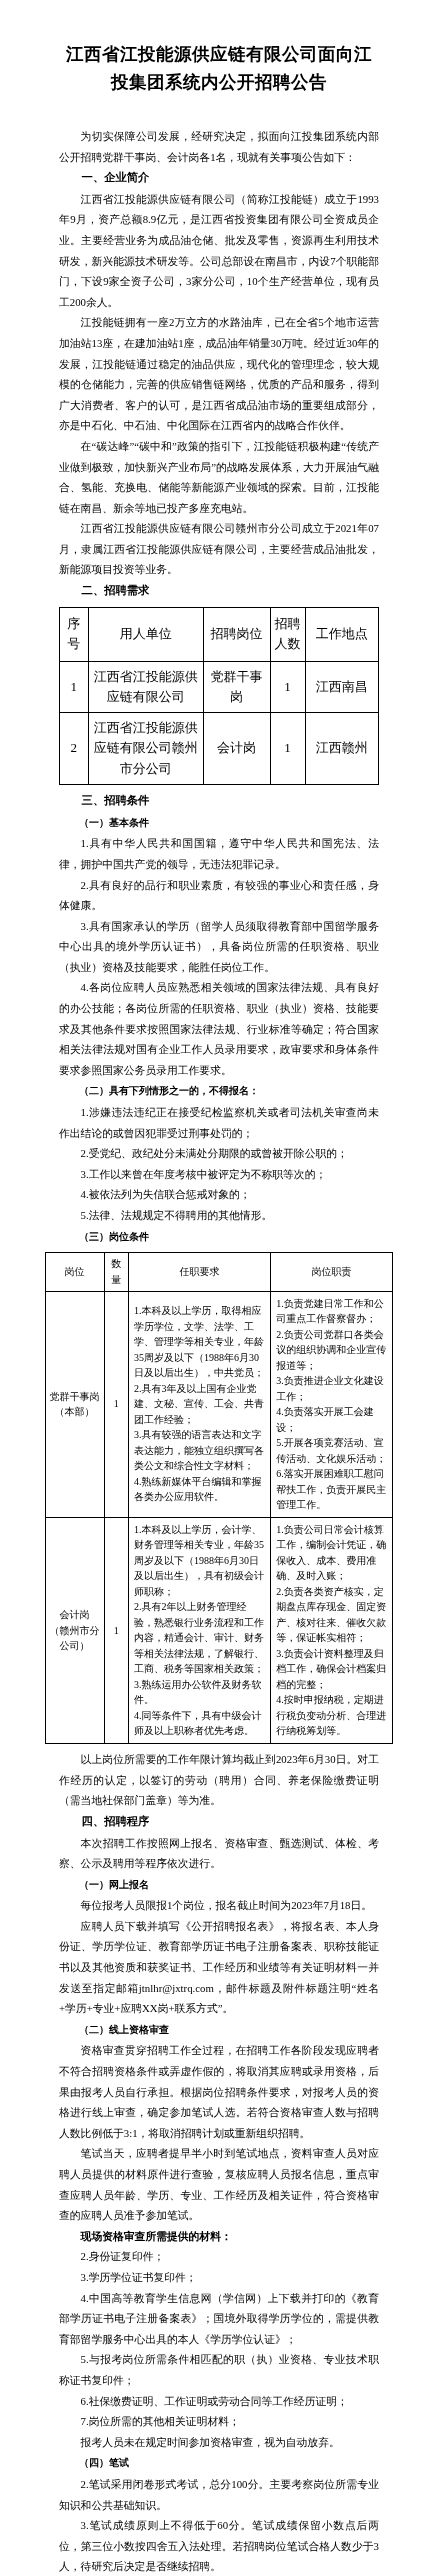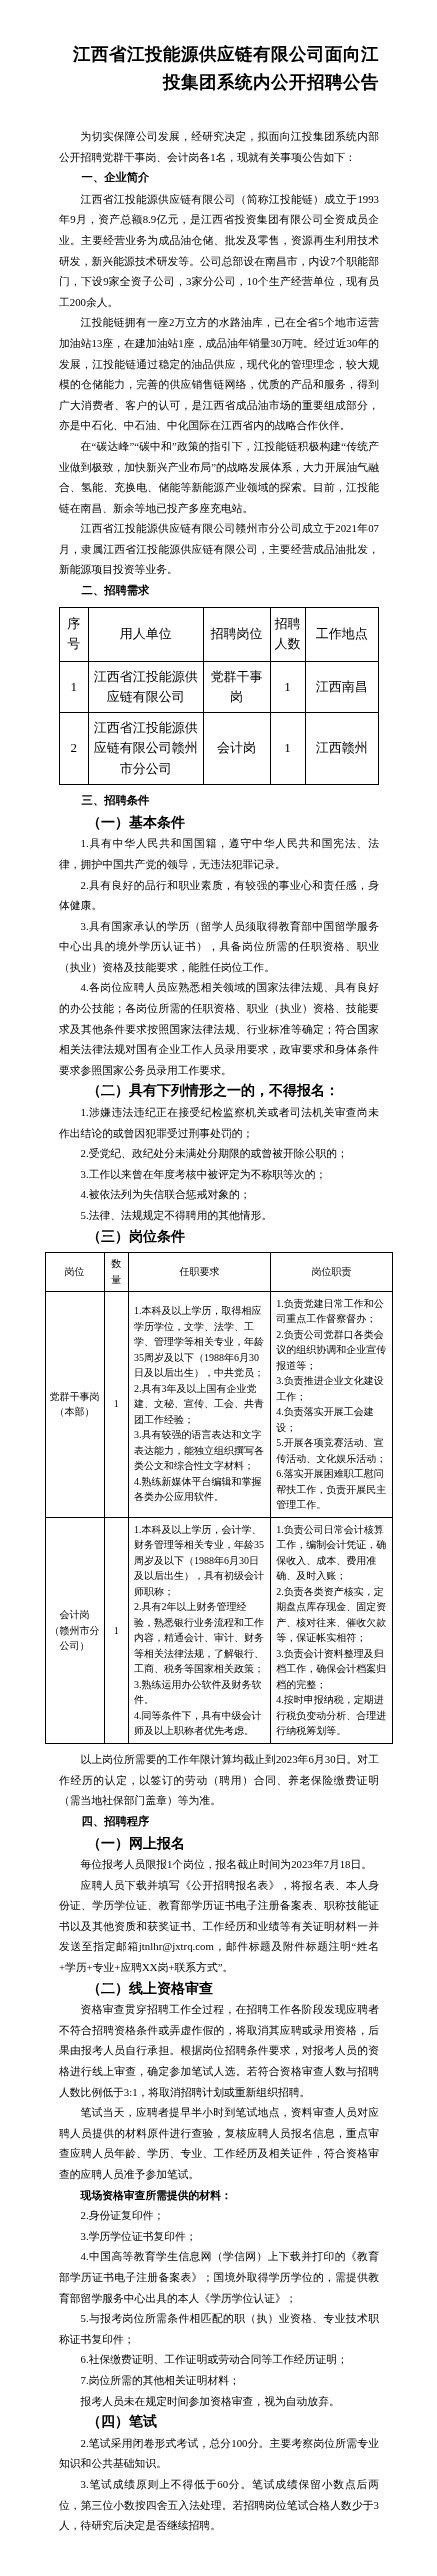--- a/index.html
+++ b/index.html
@@ -18,42 +18,42 @@
     color: #000000;
     font-family: "Liberation Serif", "DejaVu Serif", serif;
   }
   .title {
     max-width: 326px;
     margin: 0 auto 30px auto;
     font-family: "Liberation Sans", "DejaVu Sans", sans-serif;
     font-weight: 700;
     font-size: 17.5px;
     line-height: 1.6;
-    text-align: right;
+    text-align: center;
     letter-spacing: 0.5px;
   }
   .para {
     margin: 0;
     font-size: 10.8px;
     line-height: 20.6px;
     text-align: justify;
     text-indent: 2em;
   }
   .h-major {
     margin: 0;
     font-family: Liberation Sans, sans-serif;
     font-weight: 700;
     font-size: 11.3px;
     line-height: 21.6px;
     text-indent: 2em;
   }
   .h-minor {
     margin: 0;
     font-weight: 700;
-    font-size: 14px;
+    font-size: 10px;
     line-height: 21.6px;
     text-indent: 2em;
   }
   .bold { font-weight: 700; }
   table {
     border-collapse: collapse;
     table-layout: fixed;
     margin: 5.2px 0 5.2px 0;
     width: 100%;
     font-size: 13px;
@@ -203,20 +203,21 @@
 2.负责各类资产核实，定期盘点库存现金、固定资产、核对往来、催收欠款等，保证帐实相符；
 3.负责会计资料整理及归档工作，确保会计档案归档的完整；
 4.按时申报纳税，定期进行税负变动分析、合理进行纳税筹划等。</td>
       </tr>
     </tbody>
   </table>
 
   <p class="para">以上岗位所需要的工作年限计算均截止到2023年6月30日。对工作经历的认定，以签订的劳动（聘用）合同、养老保险缴费证明（需当地社保部门盖章）等为准。</p>
 
   <h2 class="h-major">四、招聘程序</h2>
+  <p class="para">本次招聘工作按照网上报名、资格审查、甄选测试、体检、考察、公示及聘用等程序依次进行。</p>
 
   <h3 class="h-minor">（一）网上报名</h3>
   <p class="para">每位报考人员限报1个岗位，报名截止时间为2023年7月18日。</p>
   <p class="para">应聘人员下载并填写《公开招聘报名表》，将报名表、本人身份证、学历学位证、教育部学历证书电子注册备案表、职称技能证书以及其他资质和获奖证书、工作经历和业绩等有关证明材料一并发送至指定邮箱jtnlhr@jxtrq.com，邮件标题及附件标题注明“姓名+学历+专业+应聘XX岗+联系方式”。</p>
 
   <h3 class="h-minor">（二）线上资格审查</h3>
   <p class="para">资格审查贯穿招聘工作全过程，在招聘工作各阶段发现应聘者不符合招聘资格条件或弄虚作假的，将取消其应聘或录用资格，后果由报考人员自行承担。根据岗位招聘条件要求，对报考人员的资格进行线上审查，确定参加笔试人选。若符合资格审查人数与招聘人数比例低于3:1，将取消招聘计划或重新组织招聘。</p>
 
   <p class="para">笔试当天，应聘者提早半小时到笔试地点，资料审查人员对应聘人员提供的材料原件进行查验，复核应聘人员报名信息，重点审查应聘人员年龄、学历、专业、工作经历及相关证件，符合资格审查的应聘人员准予参加笔试。</p>
   <p class="para bold">现场资格审查所需提供的材料：</p>

